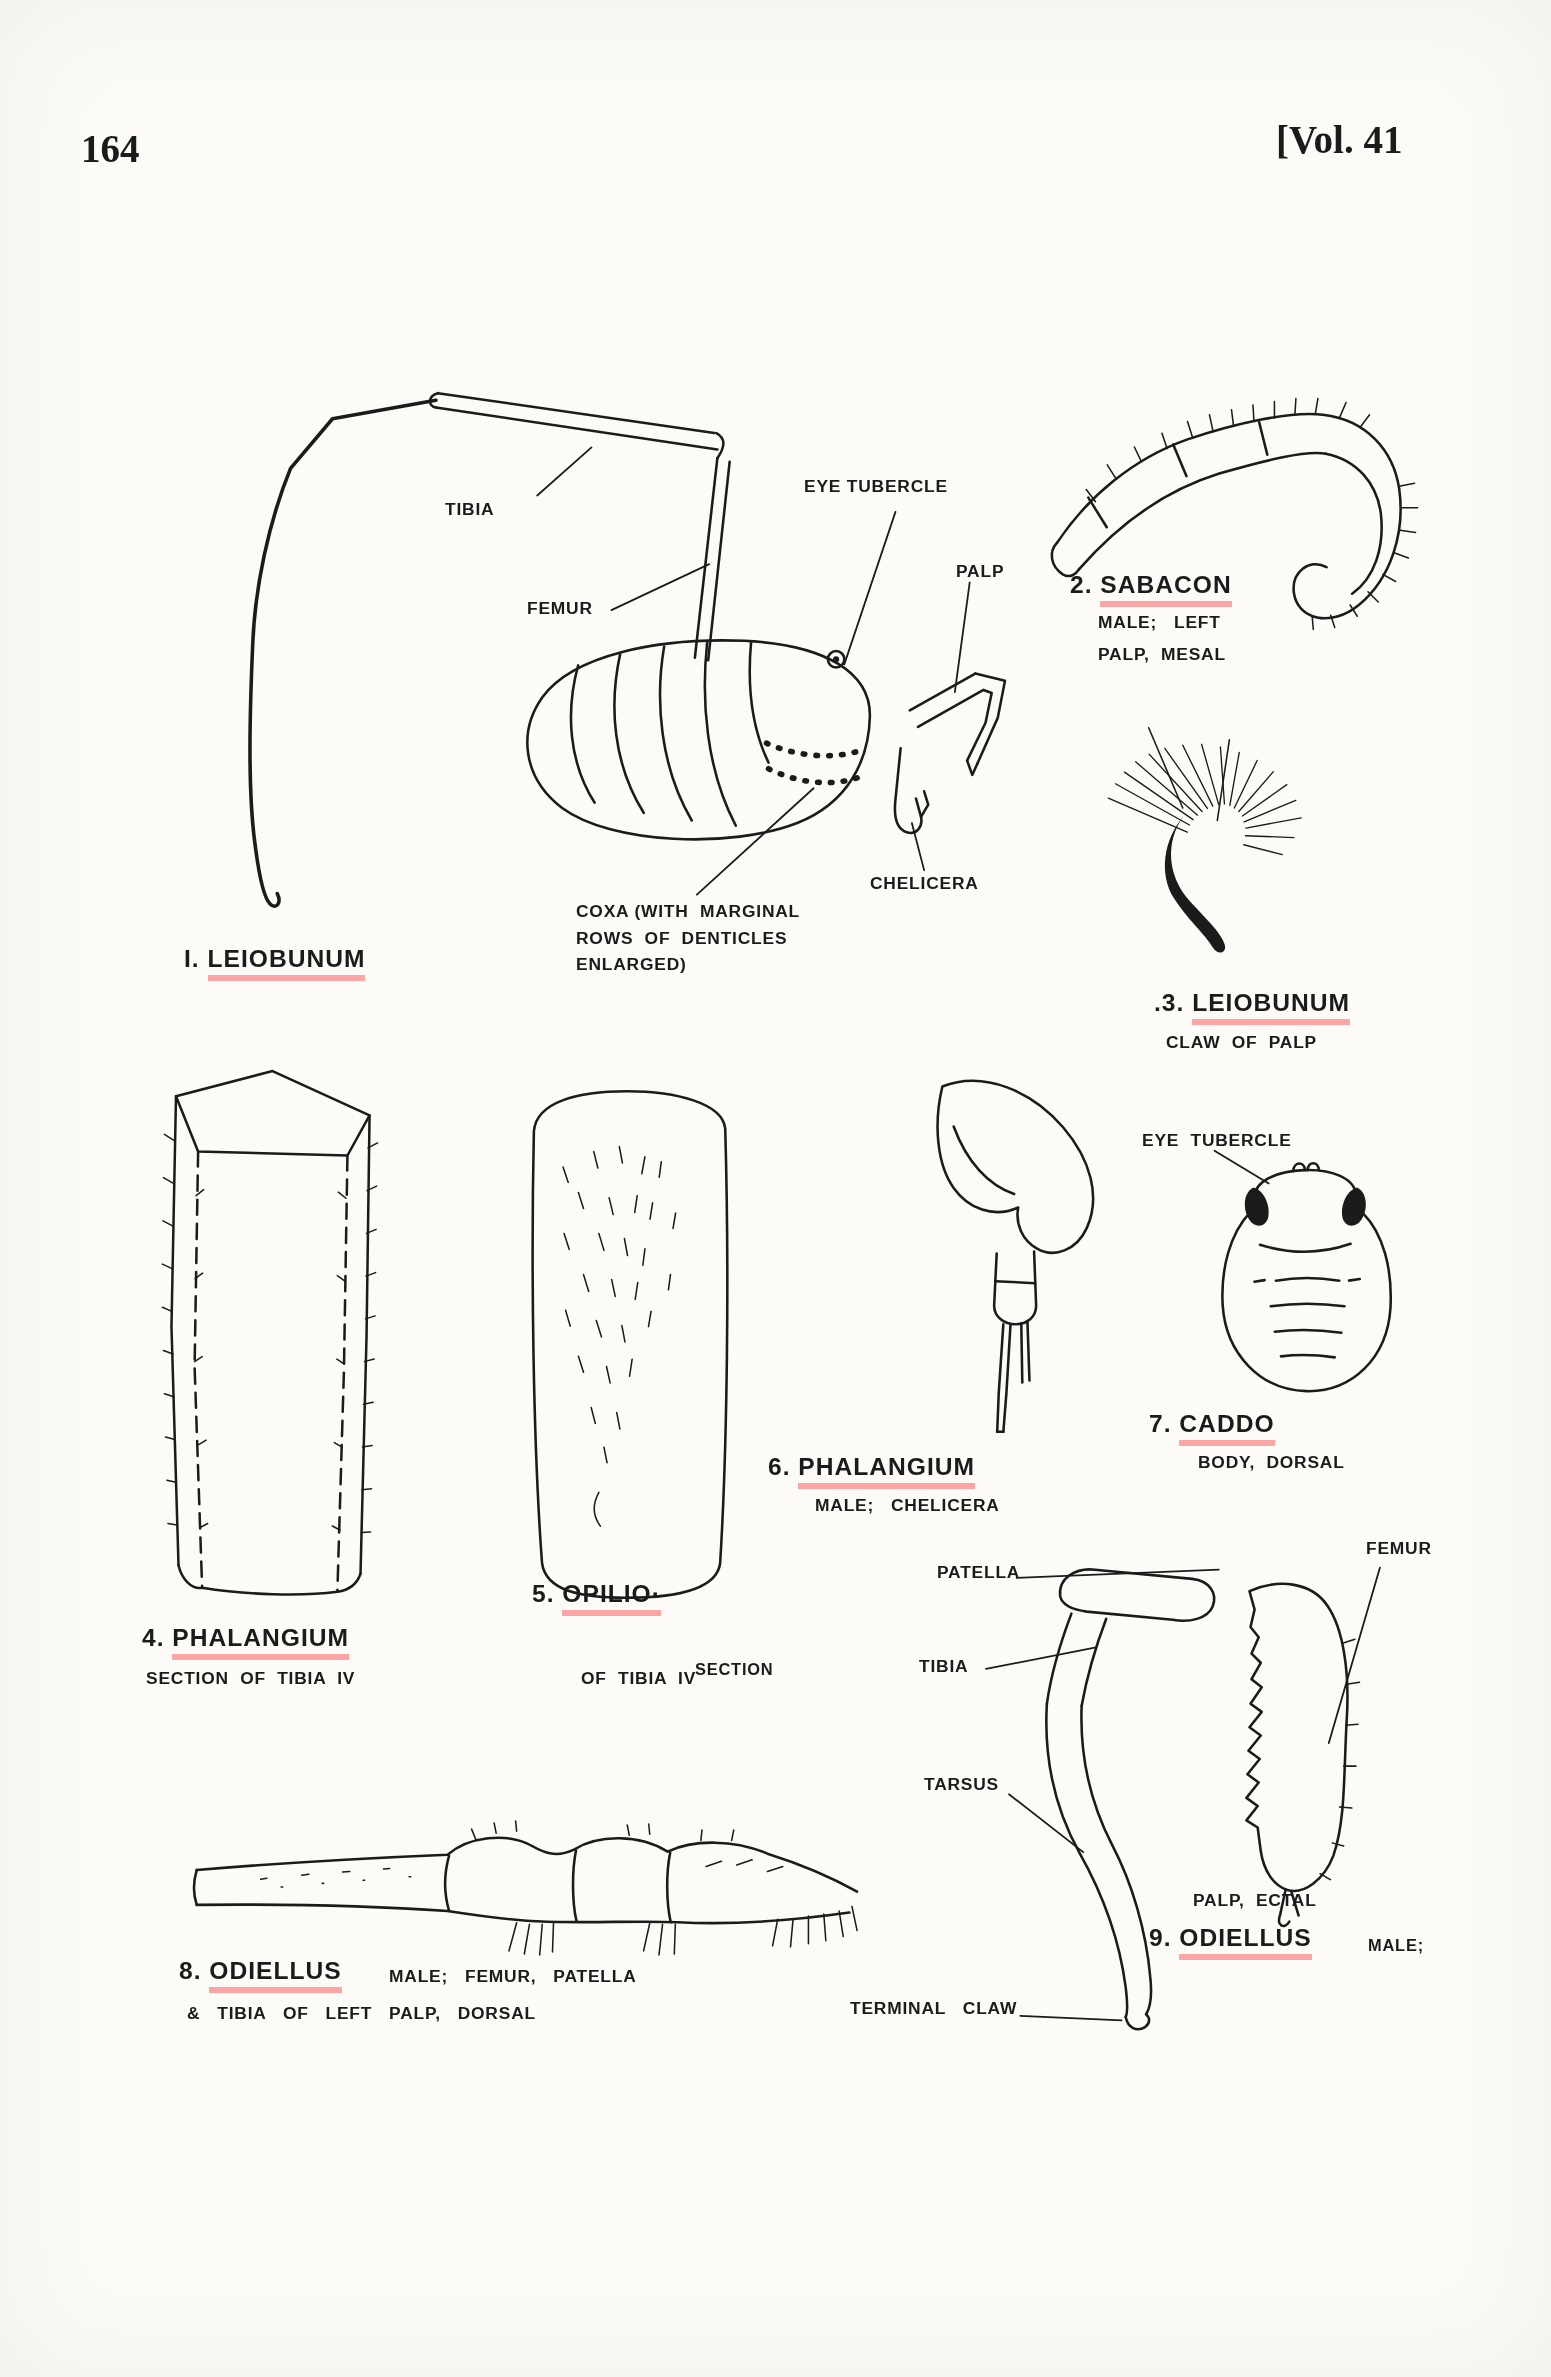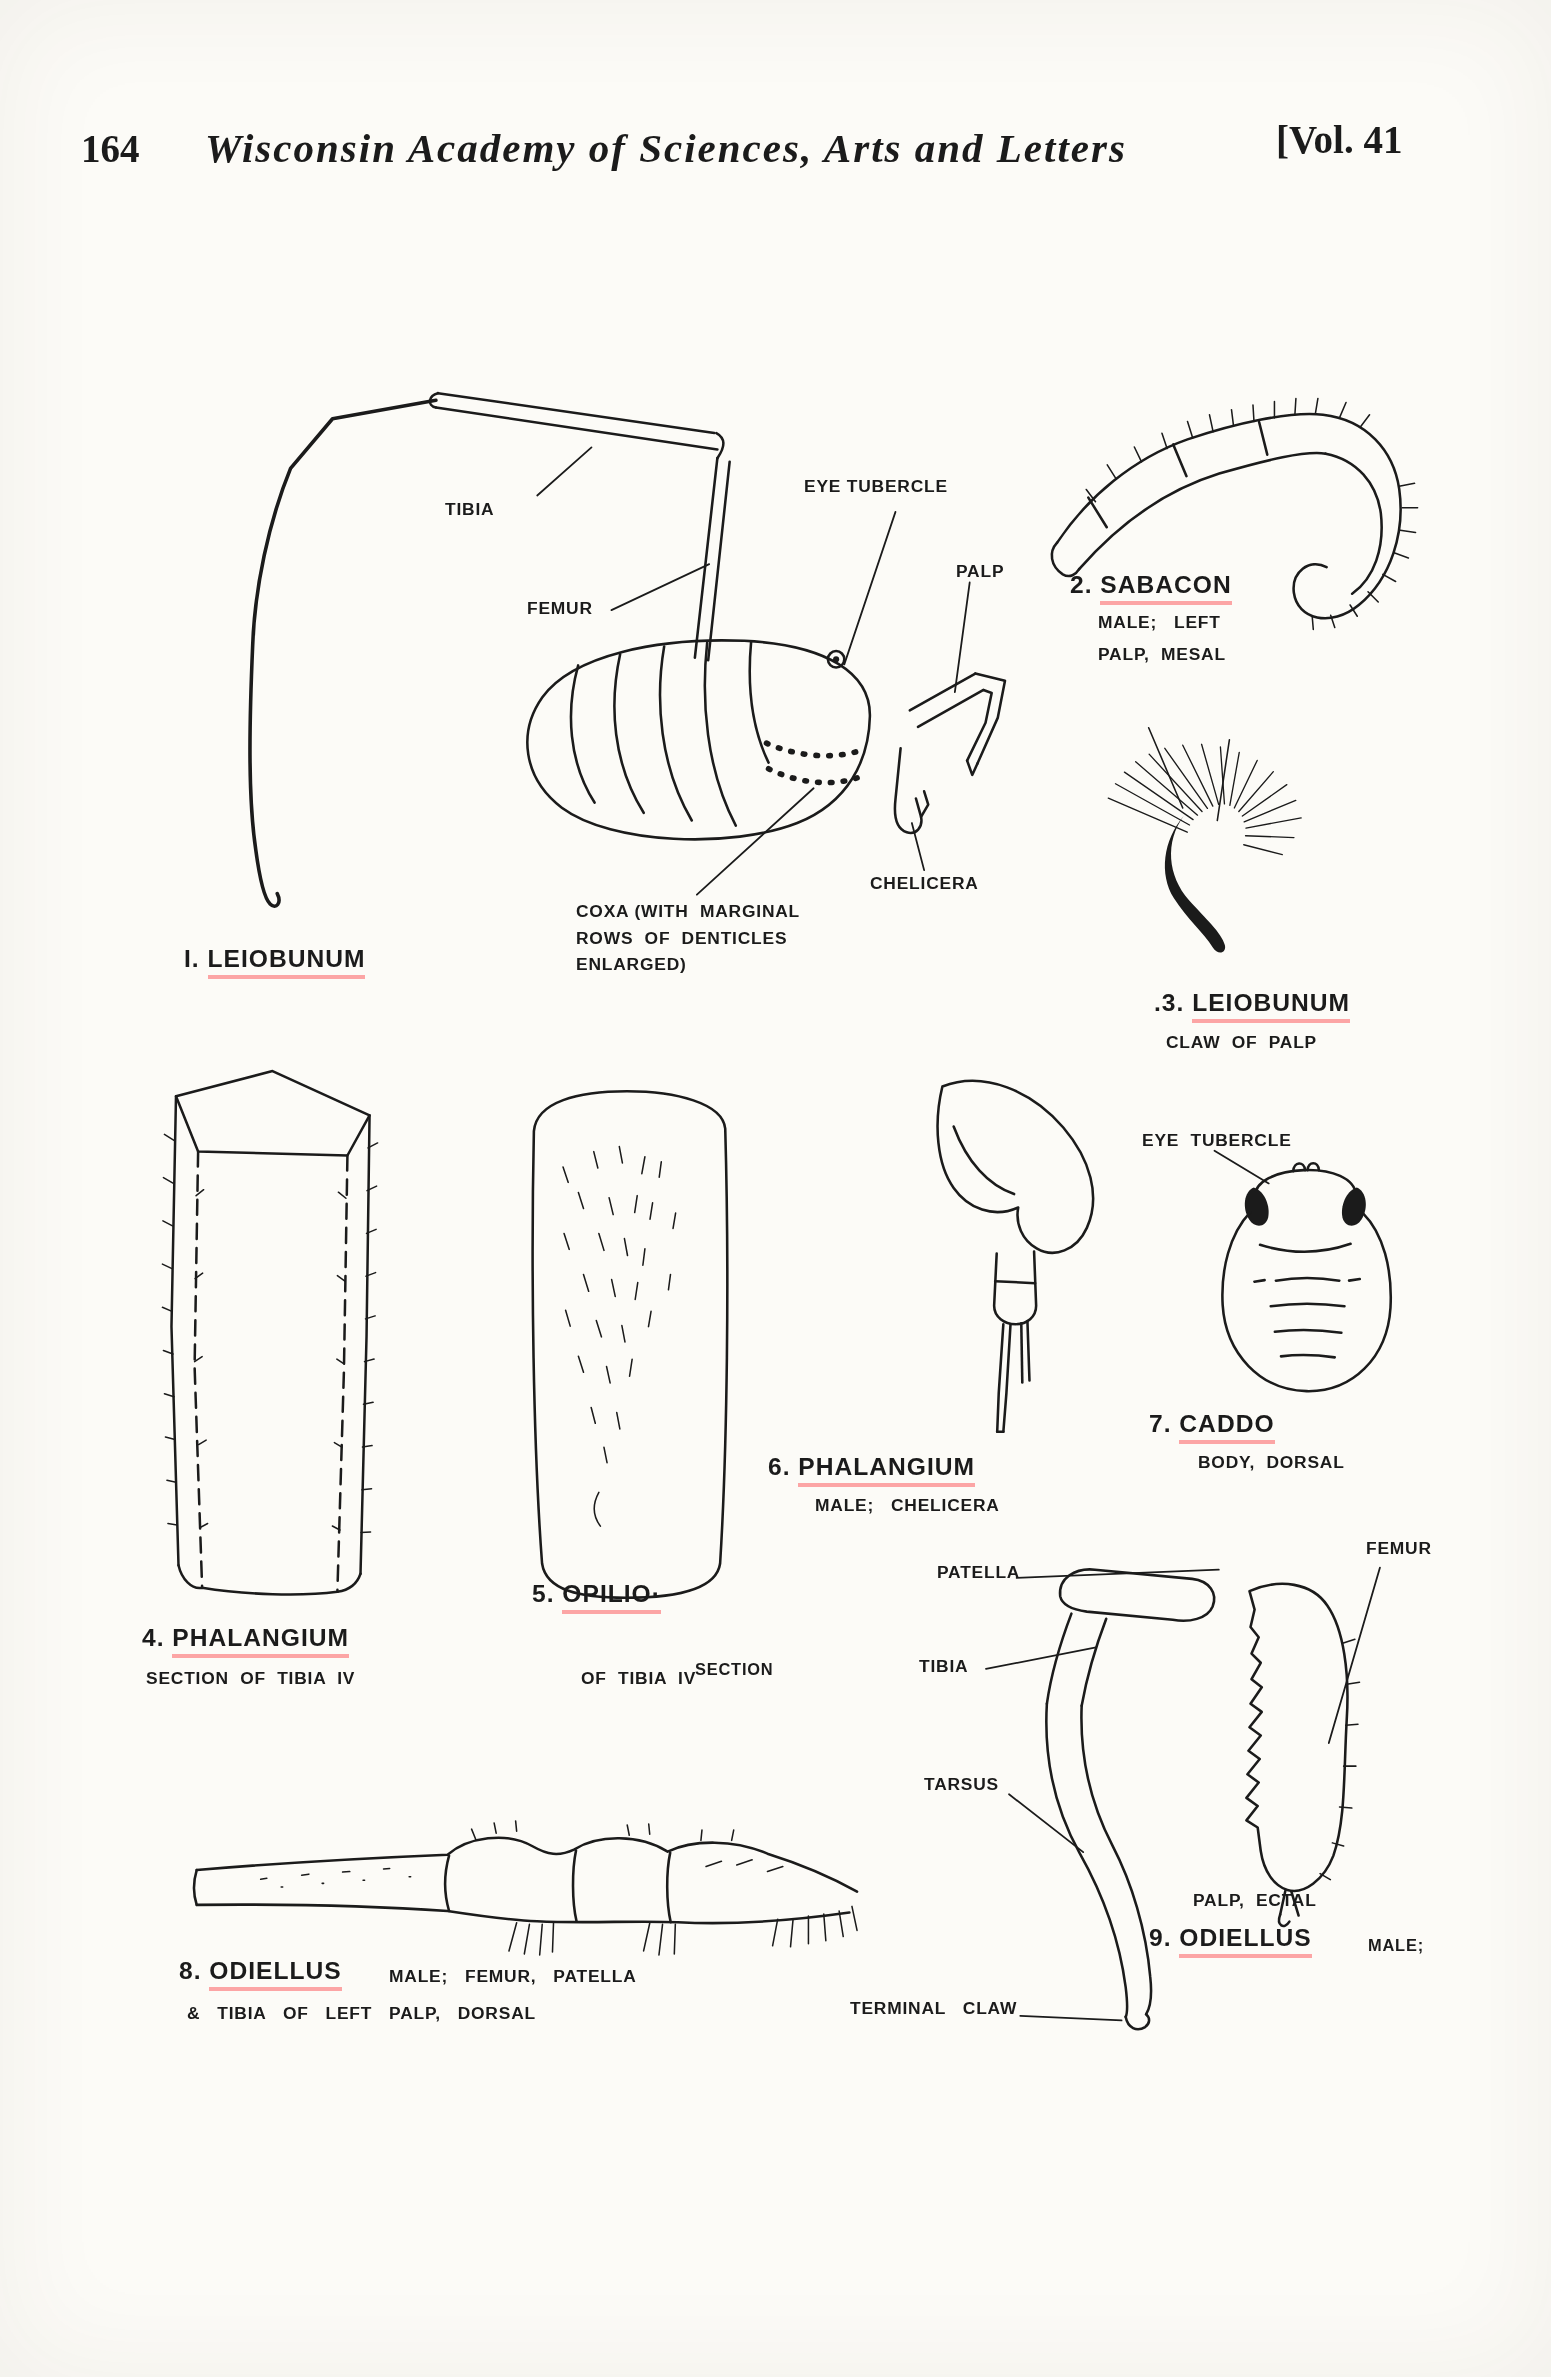--- a/index.html
+++ b/index.html
@@ -8,21 +8,21 @@
     background:#fcfbf7; color:#1b1b1b; overflow:hidden;
     font-family:"Liberation Sans", sans-serif;
     box-shadow: inset 0 0 113px rgba(60,50,30,0.06);
   }
   .hdr { position:absolute; font-family:"Liberation Serif", serif; white-space:pre; }
   .hdr-num  { font-size:39px; font-weight:700; }
   .hdr-title{ font-size:41px; font-weight:600; font-style:italic; letter-spacing:2px; }
   .hdr-vol  { font-size:39px; font-weight:700; }
 
   .cap { position:absolute; font-weight:700; font-size:24.6px; letter-spacing:1px; white-space:pre; }
-  .cap .nm { border-bottom:4px solid #fca5a5; padding-bottom:2.6px; }
+  .cap .nm { border-bottom:6px solid #fca5a5; padding-bottom:2.6px; }
   .lbl, .sub { position:absolute; font-weight:700; font-size:17.4px; letter-spacing:0.8px; white-space:pre; }
   .small { font-size:16.4px; }
 
   svg.art { position:absolute; overflow:visible; }
   .art path, .art circle {
     stroke:#1b1b1b; fill:none; stroke-width:5;
     stroke-linecap:round; stroke-linejoin:round;
   }
   .art .filled { fill:#1b1b1b; stroke:none; }
   .art .ldr path { stroke-width:3.5; }
@@ -30,21 +30,20 @@
   .art .thick { stroke-width:7; }
   .art .dots { stroke-dasharray:3 22; stroke-width:11; }
   .art .dash { stroke-dasharray:30 18; }
 </style>
 </head>
 <body>
 
 <div class="page">
 
   <span class="hdr hdr-num" style="left:81px; top:126px;">164</span>
-  <span class="hdr hdr-title" style="left:205px; top:124px;">Wisconsin Academy of Sciences, Arts and Letters</span>
   <span class="hdr hdr-vol" style="left:1276px; top:117px;">[Vol. 41</span>
 
   <svg class="art" style="left:179px; top:358px;" width="870" height="666" viewBox="0 0 1700 1300">
     <g>
       <path d="M1350 700 C1352 615 1265 560 1105 552 C935 545 770 580 710 662 C662 730 672 820 748 878 C845 950 1080 958 1208 908 C1308 868 1348 785 1350 700 Z"></path>
       <path d="M780 600 C755 690 762 790 812 868"></path>
       <path d="M862 578 C840 678 848 792 908 888"></path>
       <path d="M948 563 C930 668 940 798 1002 903"></path>
       <path d="M1032 556 C1020 668 1030 803 1088 913"></path>
       <path d="M1118 553 C1110 640 1118 720 1152 790"></path>

